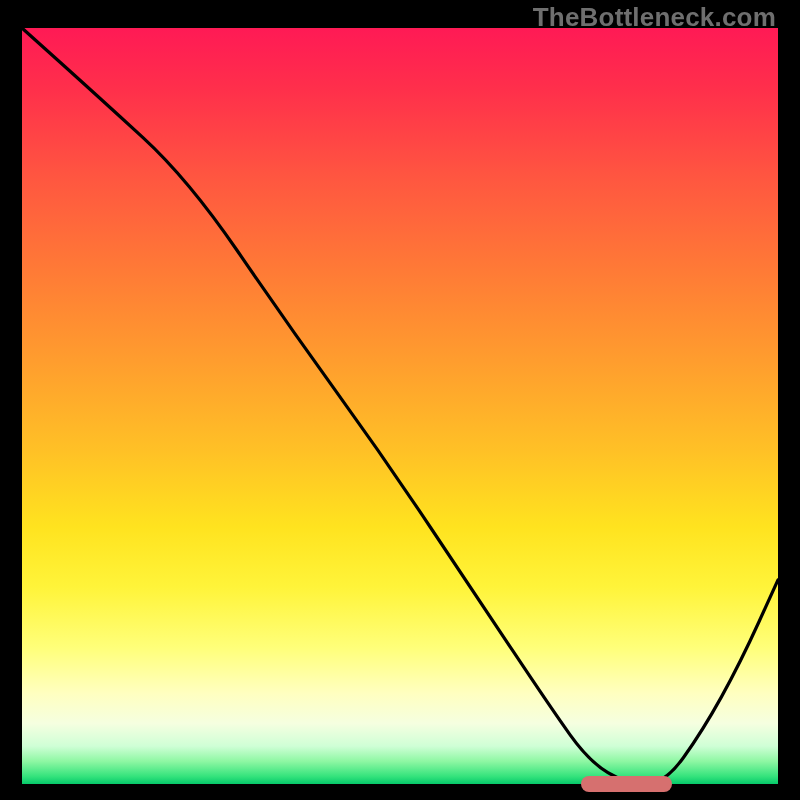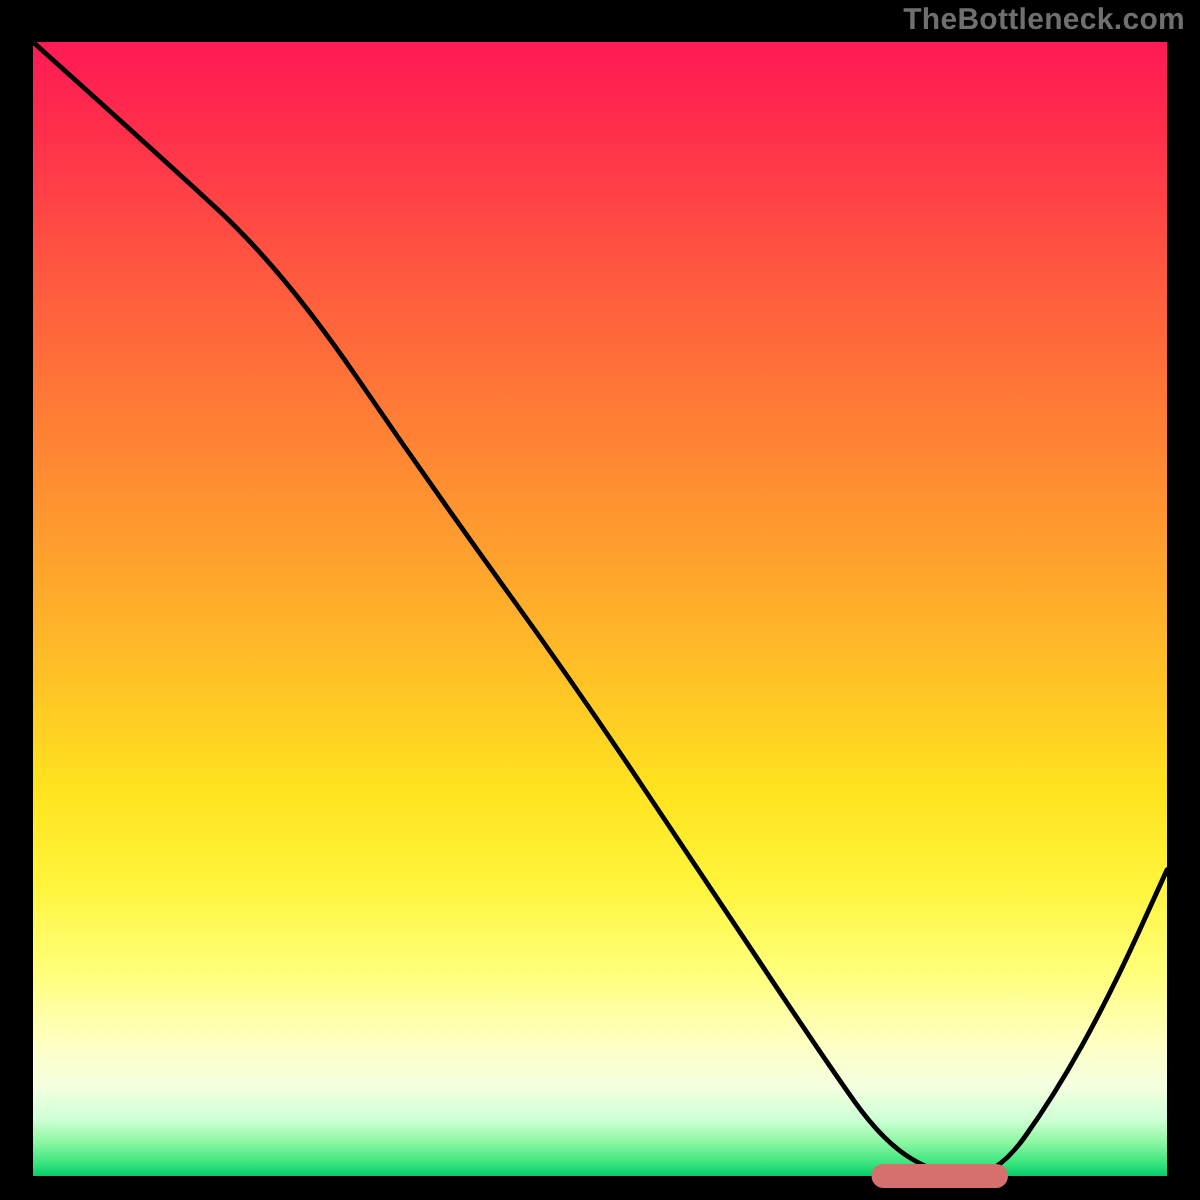--- a/index.html
+++ b/index.html
@@ -13,23 +13,23 @@
   }
   .outer {
     position: relative;
     width: 800px;
     height: 800px;
     background: #000;
   }
   .watermark {
     position: absolute;
     top: 2px;
-    right: 10px;
+    right: 24px;
     color: #6f6f6f;
-    font-size: 20px;
+    font-size: 26px;
     font-weight: 600;
     letter-spacing: 0.2px;
   }
   .plot {
     position: absolute;
     left: 22px;
     top: 28px;
     width: 756px;
     height: 756px;
   }

